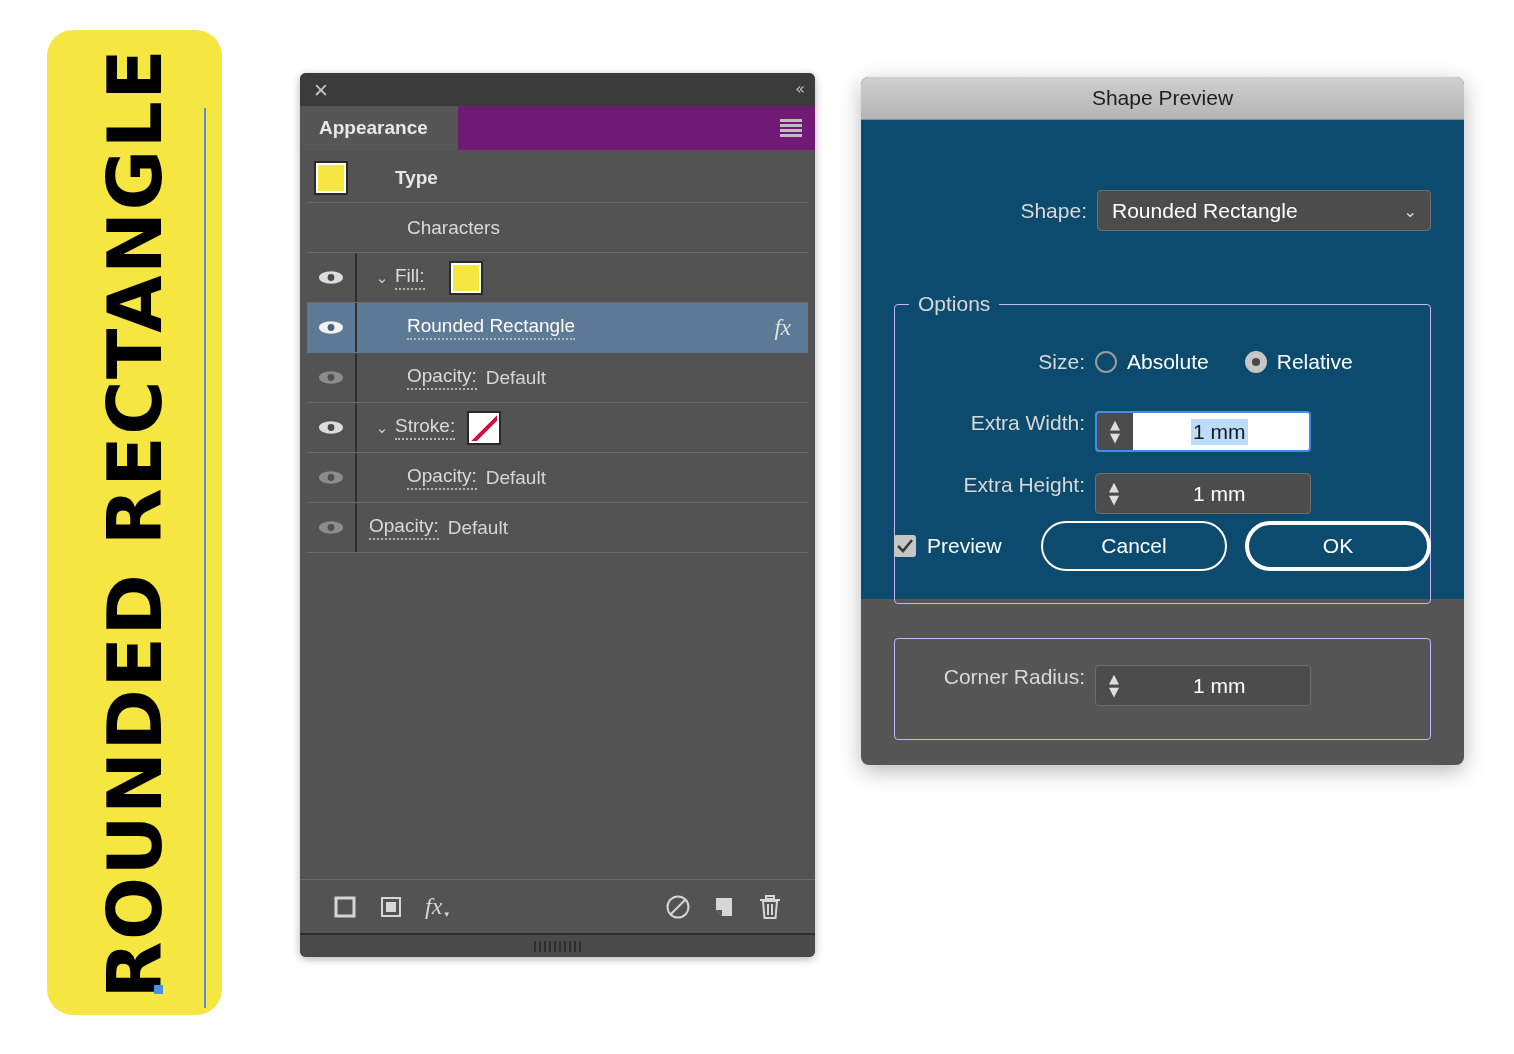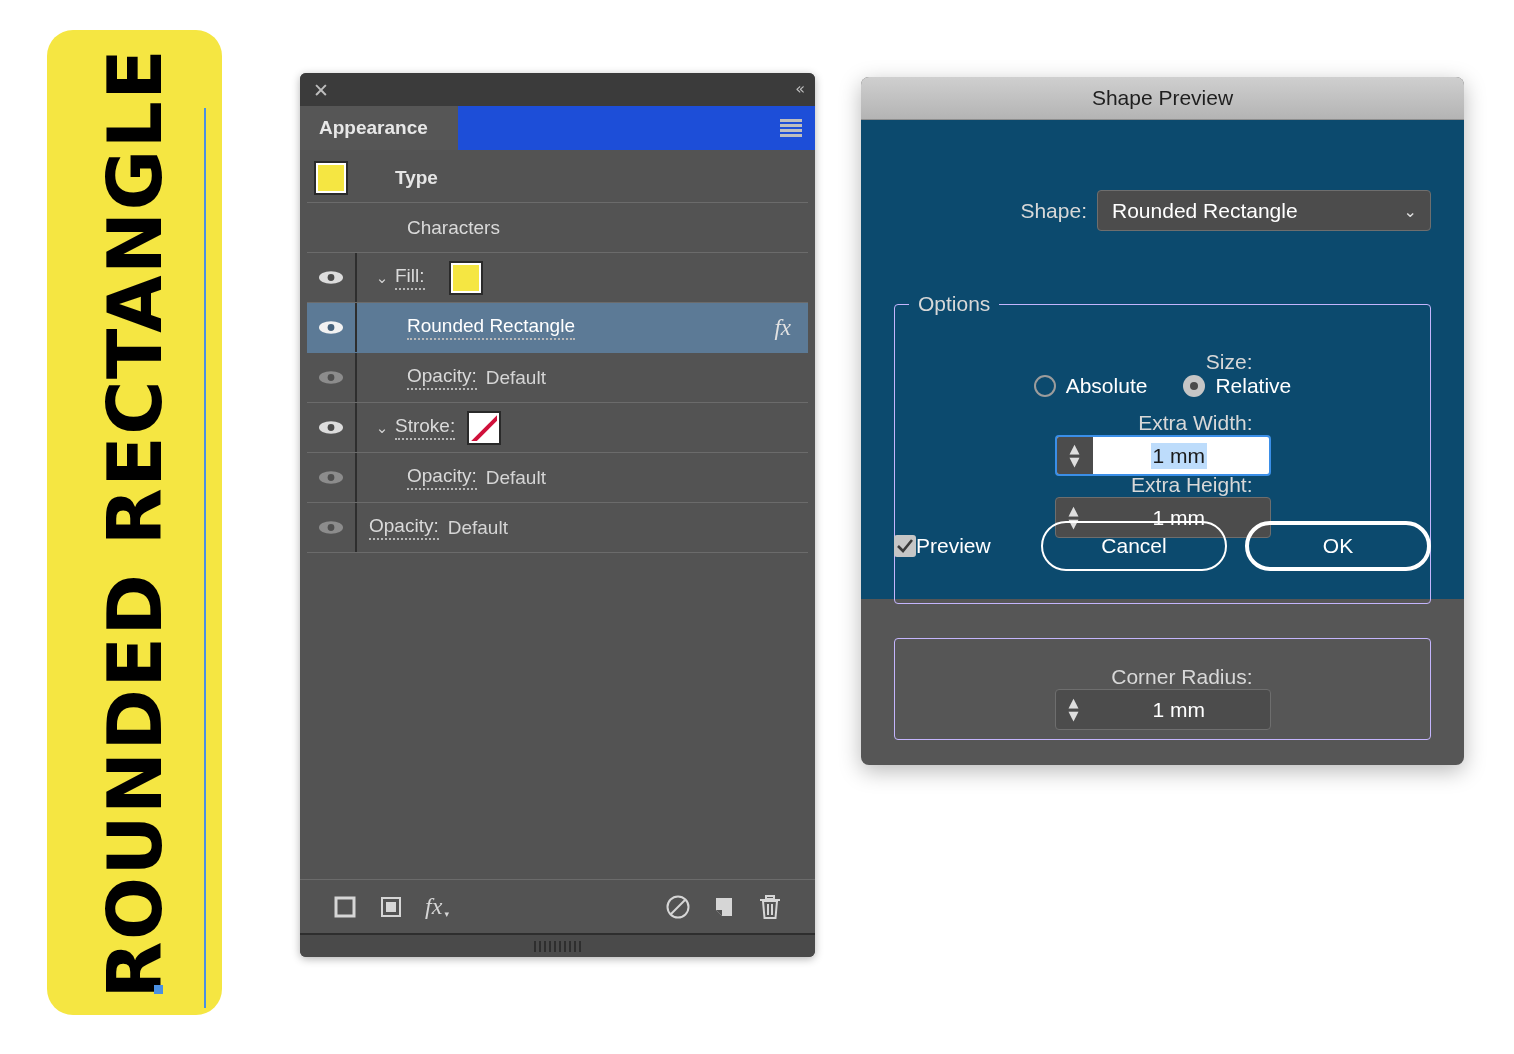--- a/index.html
+++ b/index.html
@@ -76,21 +76,21 @@
   }
   .panel-collapse {
     position: absolute; right: 12px; top: 6px;
     color: #BEBEBE;
     font-size: 16px; line-height: 20px;
     letter-spacing: -2px;
     font-family: "DejaVu Sans", sans-serif;
   }
   .panel-tabbar {
     height: 44px;
-    background: #1d4ed8;
+    background: #701a75;
     display: flex;
     align-items: stretch;
     position: relative;
     flex: 0 0 auto;
     text-align: center;
   }
   .panel-tab {
     width: 158px;
     background: #565656;
     display: flex; align-items: center;
@@ -283,23 +283,22 @@
   fieldset.group legend {
     color: #D8D8D8;
     font-size: 21px;
     padding: 0 9px;
     margin-left: 14px;
   }
   #group-options { left: 33px; right: 33px; top: 172px; height: 310px; }
   #group-corner  { left: 33px; right: 33px; top: 518px; height: 100px; }
 
   .fld-row {
-    display: flex; align-items: center;
-    position: absolute;
-    flex-direction: column;
+    display: flex; align-items: flex-start;
+    position: absolute;
   }
   .fld-label {
     text-align: right;
     color: #D8D8D8; font-size: 21px;
     padding-right: 10px; box-sizing: border-box;
   }
 
   .radio-group { display: flex; align-items: center; gap: 36px; }
   .radio-item { display: flex; align-items: center; gap: 10px; }
   .radio {
@@ -347,21 +346,21 @@
     margin-left: 48px;
   }
   .spin-field.focused .spin-value { color: #1A1A1A; padding-left: 10px; }
   .sel-text { background: #BDDCFB; padding: 1px 2px; }
 
   .dlg-footer {
     position: absolute;
     left: 33px; right: 33px; bottom: 28px;
     display: flex; align-items: center;
   }
-  .check-wrap { display: flex; align-items: center; }
+  .check-wrap { display: flex; align-items: center; gap: 11px; }
   .checkbox {
     width: 22px; height: 22px;
     background: #C6C6C6;
     border-radius: 3px;
     position: relative;
   }
   .checkbox svg { position: absolute; left: 3px; top: 4px; }
   .check-label { color: #FFFFFF; font-size: 21px; }
   .btn-wrap { margin-left: auto; display: flex; gap: 18px; }
   .btn {

